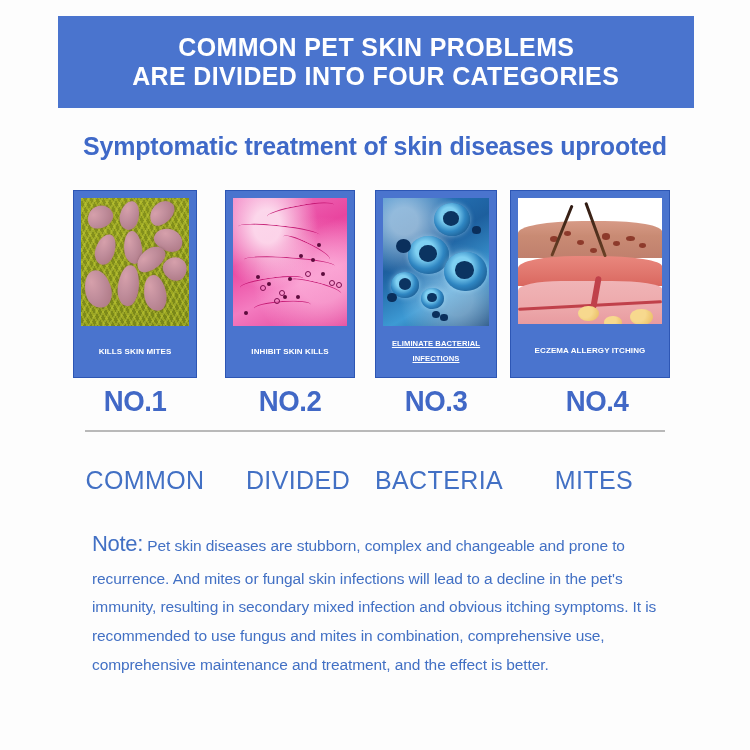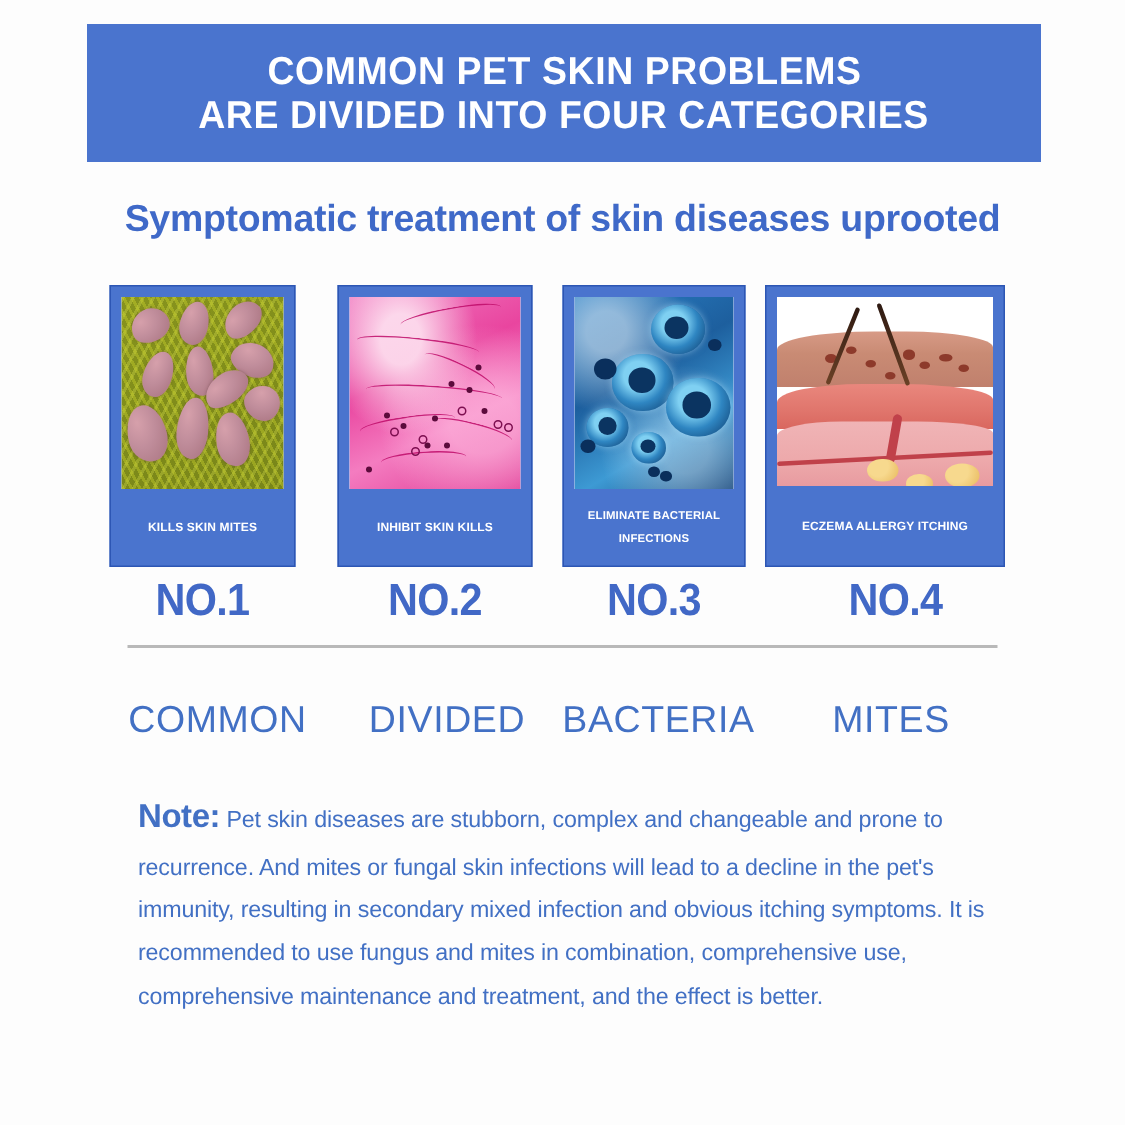--- a/index.html
+++ b/index.html
@@ -101,21 +101,21 @@
     justify-content: center;
     text-align: center;
     color: #ffffff;
     font-size: 8px;
     font-weight: bold;
     letter-spacing: 0.1px;
     line-height: 1.9;
     padding: 0 4px;
     box-sizing: border-box;
   }
-  .card.c3 .card-caption { font-size: 7.6px; }
+  .card.c3 .card-caption { font-size: 7.6px; text-decoration: underline; }
 
   
   .art-mites {
     width: 100%; height: 100%;
     background:
       repeating-linear-gradient(62deg, rgba(180,190,40,.55) 0 2px, rgba(120,135,25,.25) 2px 5px),
       repeating-linear-gradient(118deg, rgba(205,212,70,.45) 0 2px, rgba(110,120,20,.3) 2px 6px),
       linear-gradient(160deg, #9aa524 0%, #8e9a1f 45%, #7d8a1b 100%);
     position: relative;
   }
@@ -296,21 +296,21 @@
     top: 524px;
     width: 592px;
     color: #4270c4;
     font-size: 15.5px;
     line-height: 1.85;
     font-weight: 500;
     letter-spacing: -0.1px;
   }
   .note-label {
     font-size: 22px;
-    font-weight: bold;
+    font-weight: normal;
     letter-spacing: -0.3px;
   }
 </style>
 </head>
 <body>
 
 <div class="page">
 
   <div class="banner">
     <div class="banner-line">COMMON PET SKIN PROBLEMS</div>

